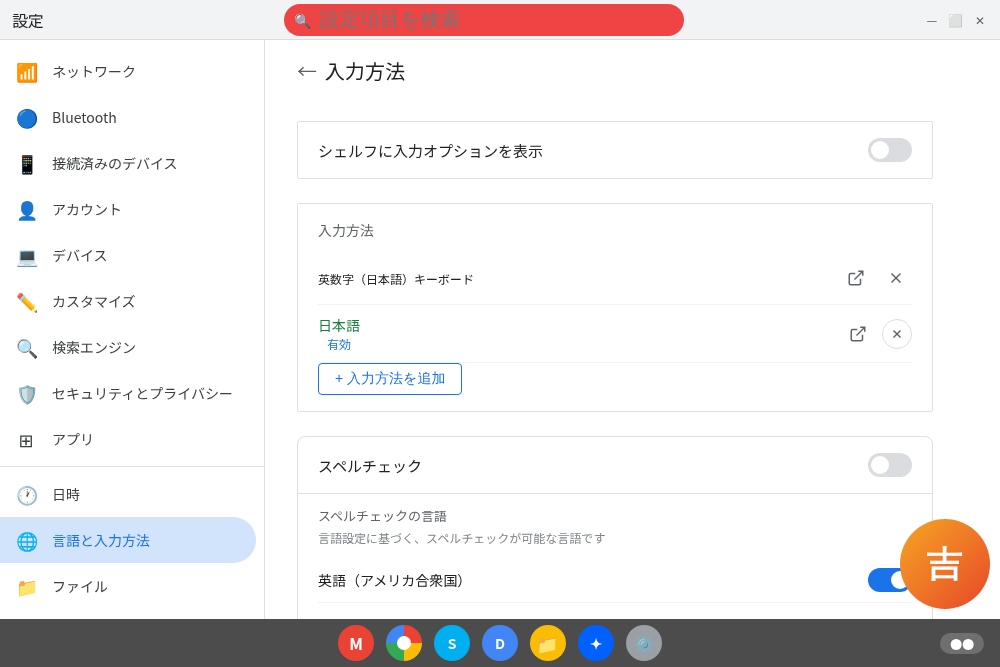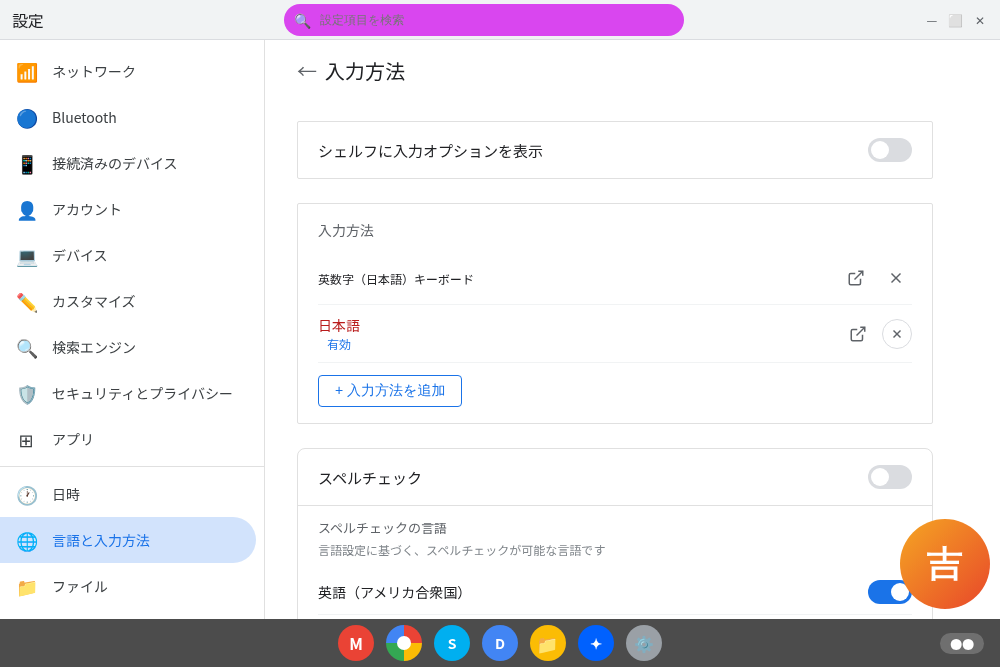--- a/index.html
+++ b/index.html
@@ -49,23 +49,23 @@
       max-width: 400px;
       margin: 0 auto;
       position: relative;
     }
 
     .search-bar input {
       width: 100%;
       height: 32px;
       border: none;
       border-radius: 16px;
-      background: #d946ef;
+      background: #ef4444;
       padding: 0 16px 0 36px;
-      font-size: 12px;
+      font-size: 20px;
       color: #202124;
       outline: none;
     }
 
     .search-icon-wrap {
       position: absolute;
       left: 10px;
       top: 50%;
       transform: translateY(-50%);
       color: #5f6368;
@@ -296,21 +296,20 @@
       display: flex;
       align-items: center;
       gap: 6px;
       padding: 6px 16px;
       border: 1.5px solid #1a73e8;
       border-radius: 4px;
       color: #1a73e8;
       font-size: 14px;
       cursor: pointer;
       background: transparent;
-      margin-top: 12px;
     }
 
     
     .spellcheck-section {
       margin-bottom: 24px;
       border: 1px solid #e0e0e0;
       border-radius: 8px;
       overflow: hidden;
     }
 
@@ -547,21 +546,21 @@
                   <svg width="18" height="18" viewBox="0 0 24 24" fill="none" stroke="#5f6368" stroke-width="2">
                     <line x1="18" y1="6" x2="6" y2="18"></line>
                     <line x1="6" y1="6" x2="18" y2="18"></line>
                   </svg>
                 </button>
               </div>
             </div>
 
             <div class="input-method-row">
               <div>
-                <div style="font-size:14px;color:#b91c1c;text-align:right;">日本語</div>
+                <div style="font-size:14px;color:#15803d;text-align:right;">日本語</div>
                 <div style="font-size:12px;color:#1a73e8;margin-left:9px;">有効</div>
               </div>
               <div class="input-method-actions">
                 <button class="icon-btn" title="Open">
                   <svg width="18" height="18" viewBox="0 0 24 24" fill="none" stroke="#5f6368" stroke-width="2">
                     <path d="M18 13v6a2 2 0 0 1-2 2H5a2 2 0 0 1-2-2V8a2 2 0 0 1 2-2h6"></path>
                     <polyline points="15 3 21 3 21 9"></polyline>
                     <line x1="10" y1="14" x2="21" y2="3"></line>
                   </svg>
                 </button>

